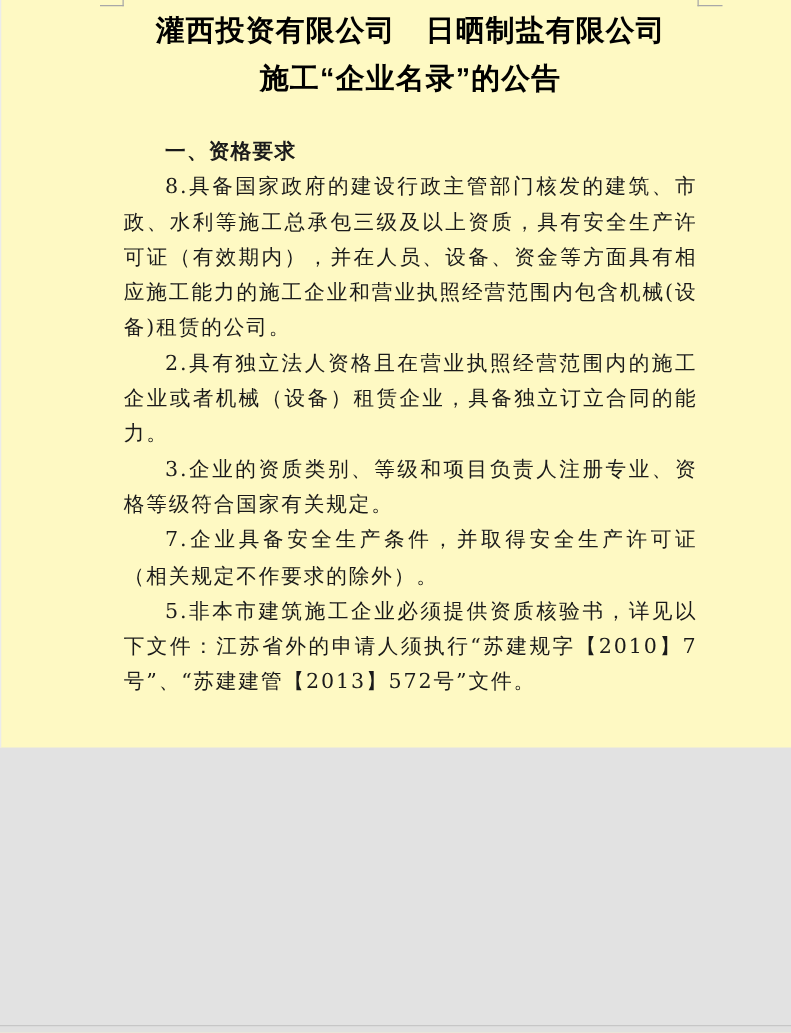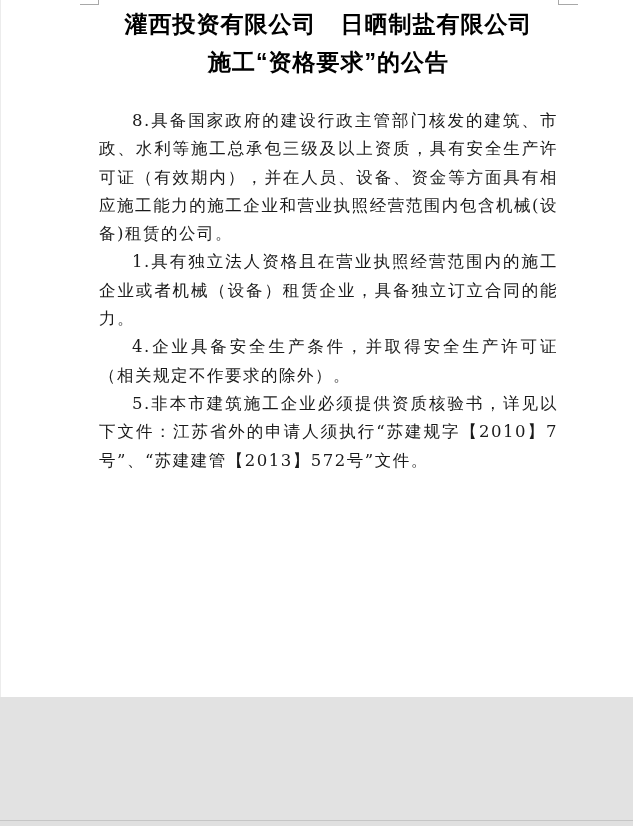--- a/index.html
+++ b/index.html
@@ -3,22 +3,22 @@
 <meta charset="utf-8">
 <style>
   html,body{margin:0;padding:0;}
   body{
     width:633px;height:826px;overflow:hidden;
     background:#e2e2e2;
     font-family:"Liberation Sans",sans-serif;
   }
   .page{
     position:relative;
-    width:632px;height:697px;
-    background:#ffffff;
+    width:632px;height:598px;
+    background:#fef9c3;
     border-left:1px solid #ececec;
     overflow:hidden;
   }
   .app-bottom{
     position:absolute;left:0;bottom:0;width:633px;height:6px;
     background:#e0e0e0;border-top:1px solid #c6c6c6;
     box-sizing:border-box;
   }
   .text-area{
     position:absolute;left:98px;top:0;width:459px;
@@ -78,26 +78,28 @@
 <div class="page">
 
   <div class="crop tl"></div>
   <div class="crop tr"></div>
   <div class="crop bl"></div>
   <div class="crop br"></div>
 
   <div class="text-area">
     <div class="doc-title">
       <div>灌西投资有限公司　日晒制盐有限公司</div>
-      <div>施工“资格要求”的公告</div>
+      <div>施工“企业名录”的公告</div>
     </div>
     <div class="doc-body">
+      <p class="heading">一、资格要求</p>
       <p>8.具备国家政府的建设行政主管部门核发的建筑、市政、水利等施工总承包三级及以上资质，具有安全生产许可证（有效期内），并在人员、设备、资金等方面具有相应施工能力的施工企业和营业执照经营范围内包含机械(设备)租赁的公司。</p>
-      <p>1.具有独立法人资格且在营业执照经营范围内的施工企业或者机械（设备）租赁企业，具备独立订立合同的能力。</p>
-      <p>4.企业具备安全生产条件，并取得安全生产许可证（相关规定不作要求的除外）。</p>
+      <p>2.具有独立法人资格且在营业执照经营范围内的施工企业或者机械（设备）租赁企业，具备独立订立合同的能力。</p>
+      <p>3.企业的资质类别、等级和项目负责人注册专业、资格等级符合国家有关规定。</p>
+      <p>7.企业具备安全生产条件，并取得安全生产许可证（相关规定不作要求的除外）。</p>
       <p>5.非本市建筑施工企业必须提供资质核验书，详见以下文件：江苏省外的申请人须执行“苏建规字【2010】7号”、“苏建建管【2013】572号”文件。</p>
     </div>
   </div>
 
   <div class="float-btn">
     <span>
       <svg width="18" height="22" viewBox="0 0 18 22" aria-hidden="true">
         <path d="M1 1 h11 l5 5 v15 h-16 z" fill="#c3d5ec"></path>
         <path d="M12 1 l5 5 h-5 z" fill="#e9f0f8"></path>
         <rect x="3" y="8" width="10" height="2" fill="#8fafd8"></rect>

